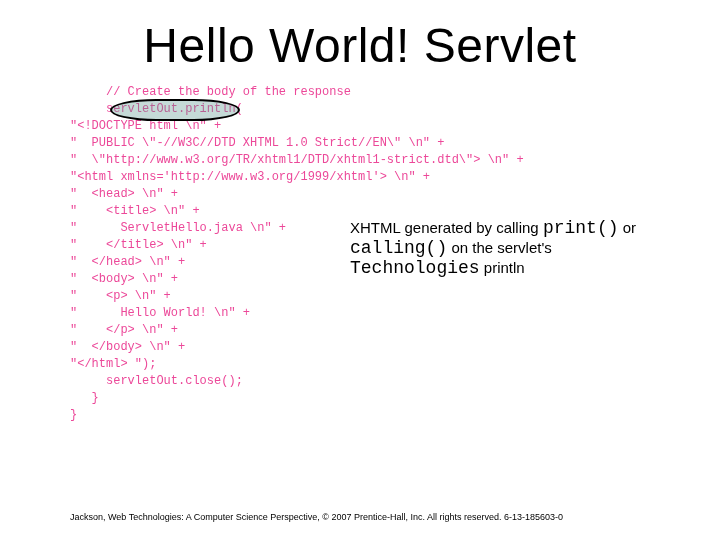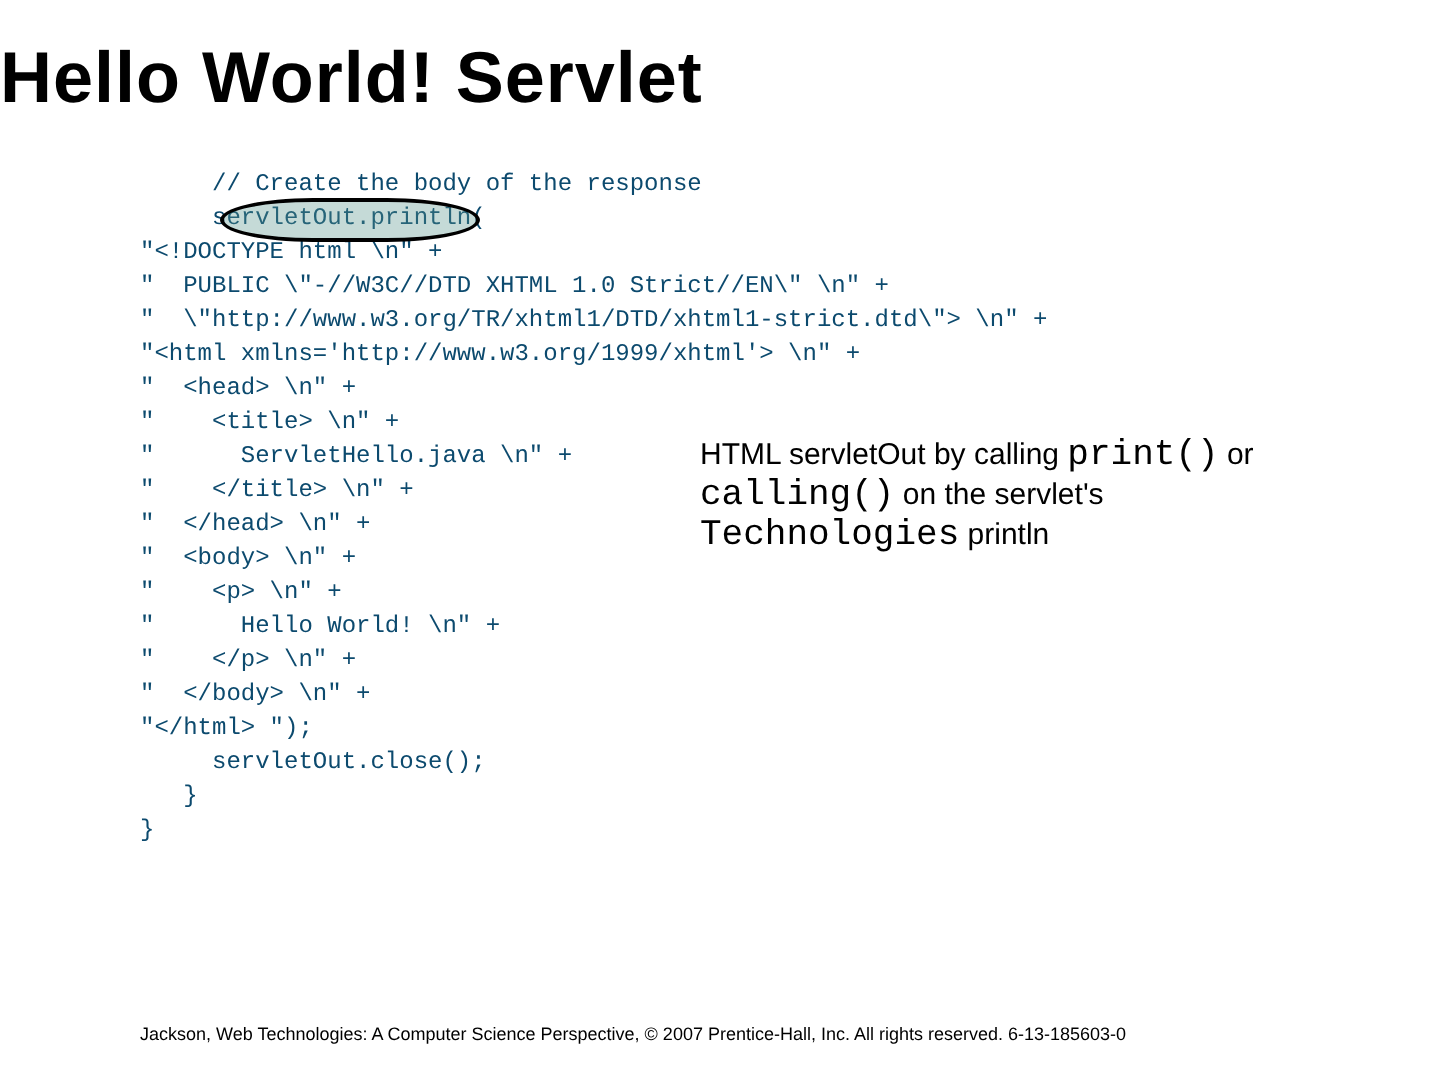--- a/index.html
+++ b/index.html
@@ -10,34 +10,34 @@
     background: #ffffff;
     font-family: Arial, Helvetica, sans-serif;
     position: relative;
     overflow: hidden;
   }
   .slide-title {
     position: absolute;
     top: 18px;
     left: 0;
     width: 720px;
-    text-align: left;
-    font-size: 36px;
-    font-weight: 700;
+    text-align: center;
+    font-size: 48px;
+    font-weight: 400;
     color: #000;
     letter-spacing: 0.5px;
   }
   .code-block {
     position: absolute;
     top: 84px;
     left: 70px;
     font-family: "Courier New", Courier, monospace;
     font-size: 12px;
     line-height: 17px;
-    color: #0c4a6e;
+    color: #ec4899;
     white-space: pre;
   }
   .highlight-ellipse {
     position: absolute;
     top: 99px;
     left: 110px;
     width: 126px;
     height: 18px;
     border: 2px solid #000;
     background: rgba(90, 150, 140, 0.35);
@@ -87,16 +87,16 @@
 <span>"    &lt;/p&gt; \n" +</span>
 <span>"  &lt;/body&gt; \n" +</span>
 <span>"&lt;/html&gt; ");</span>
 <span>     servletOut.close();</span>
 <span>   }</span>
 <span>}</span></div>
 
 <div class="highlight-ellipse"></div>
 
 <div class="callout">
-  <span>HTML servletOut by calling </span><span class="mono">print()</span><span> or </span><span class="mono">calling()</span><span> on the servlet's </span><span class="mono">Technologies</span><span> println</span>
+  <span>XHTML generated by calling </span><span class="mono">print()</span><span> or </span><span class="mono">calling()</span><span> on the servlet's </span><span class="mono">Technologies</span><span> println</span>
 </div>
 
 <div class="footer">Jackson, Web Technologies: A Computer Science Perspective, © 2007 Prentice-Hall, Inc. All rights reserved. 6-13-185603-0</div>
 
 </body></html>

